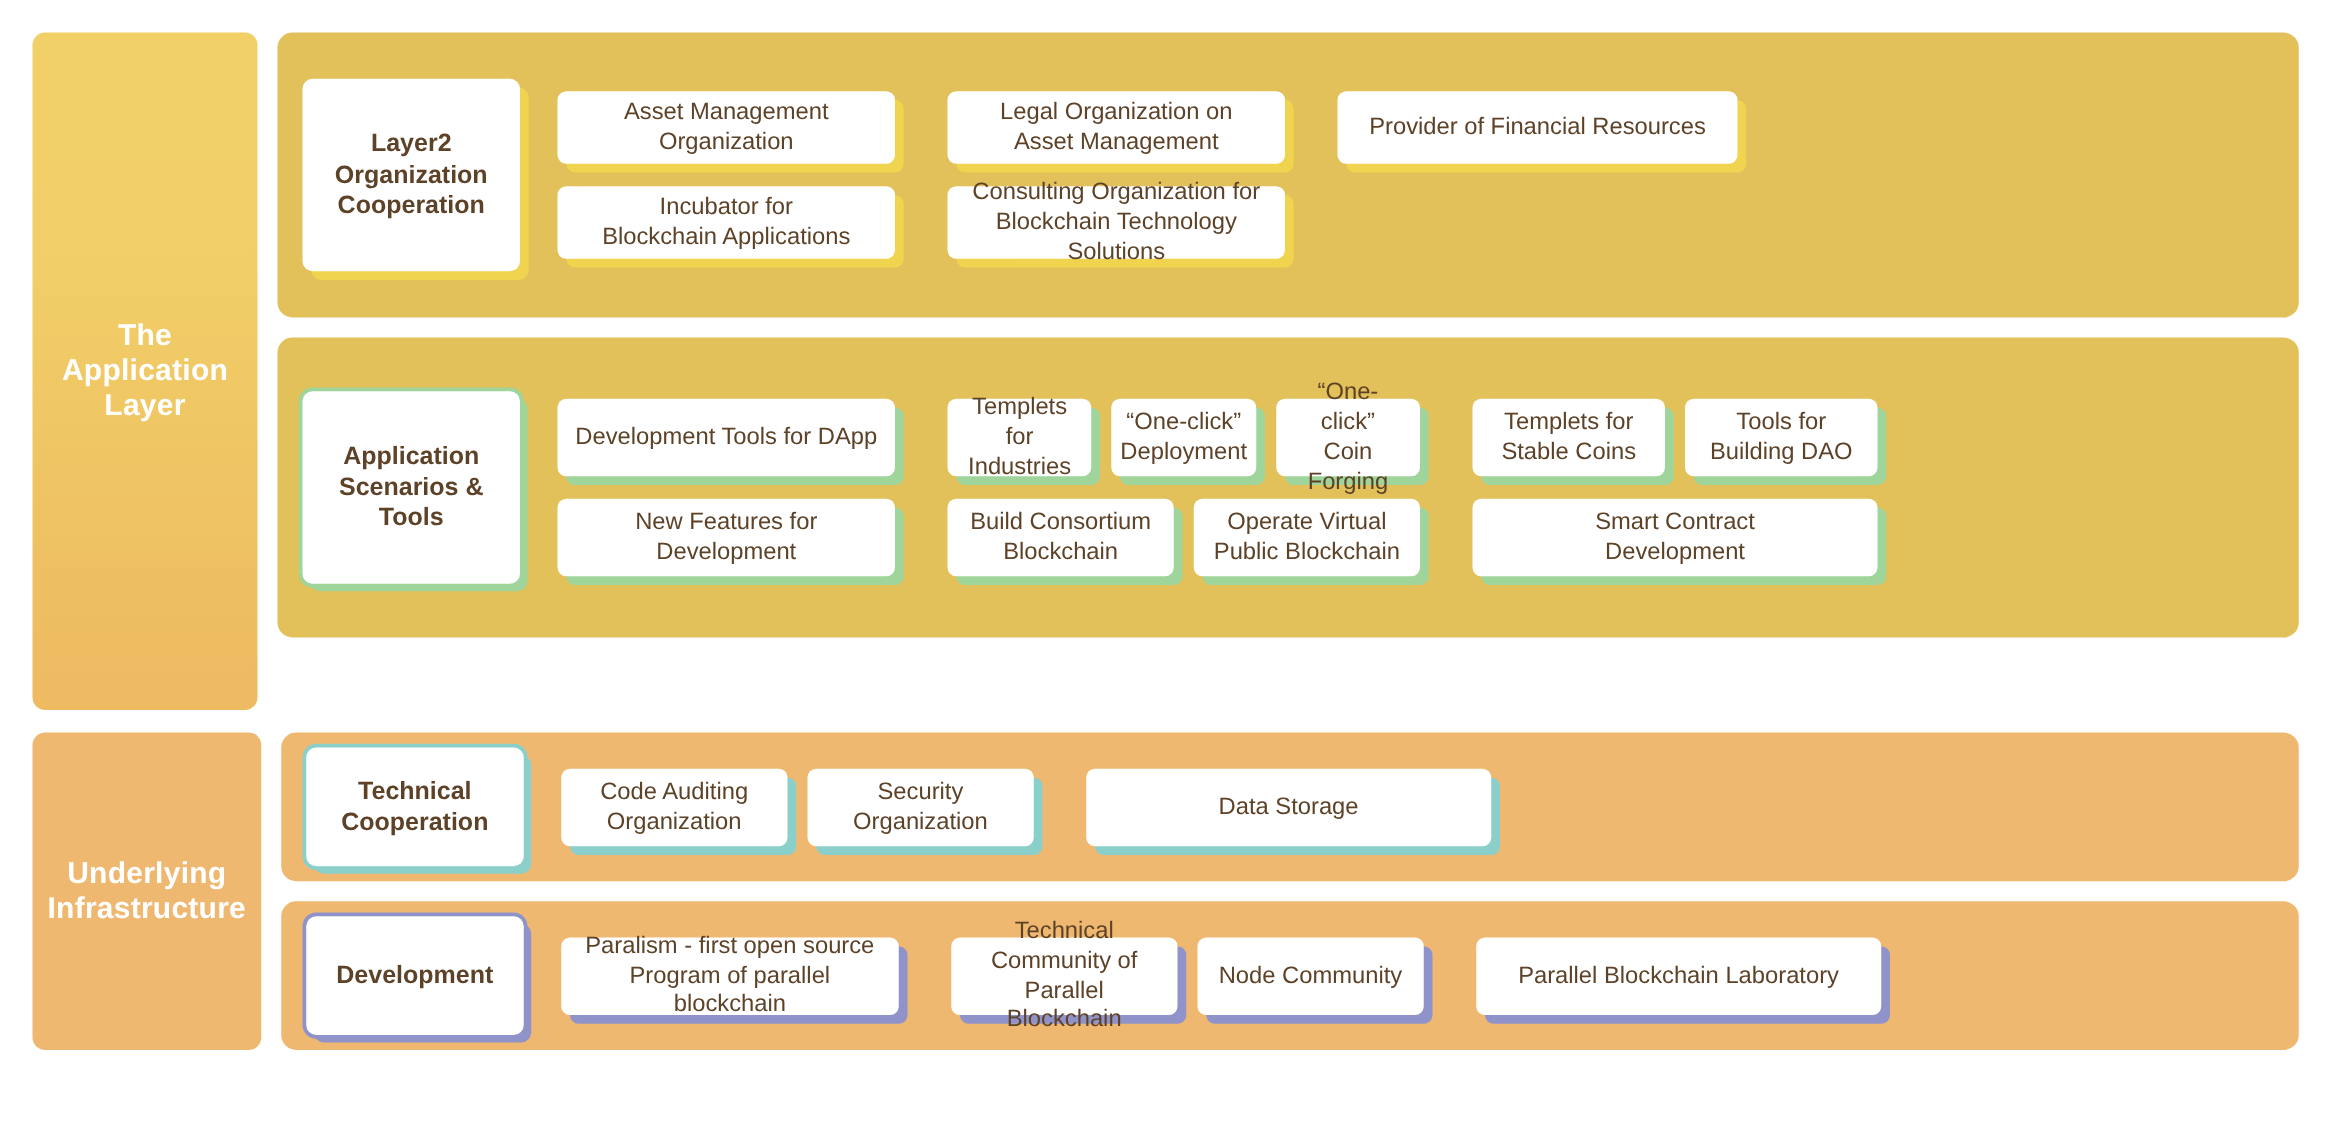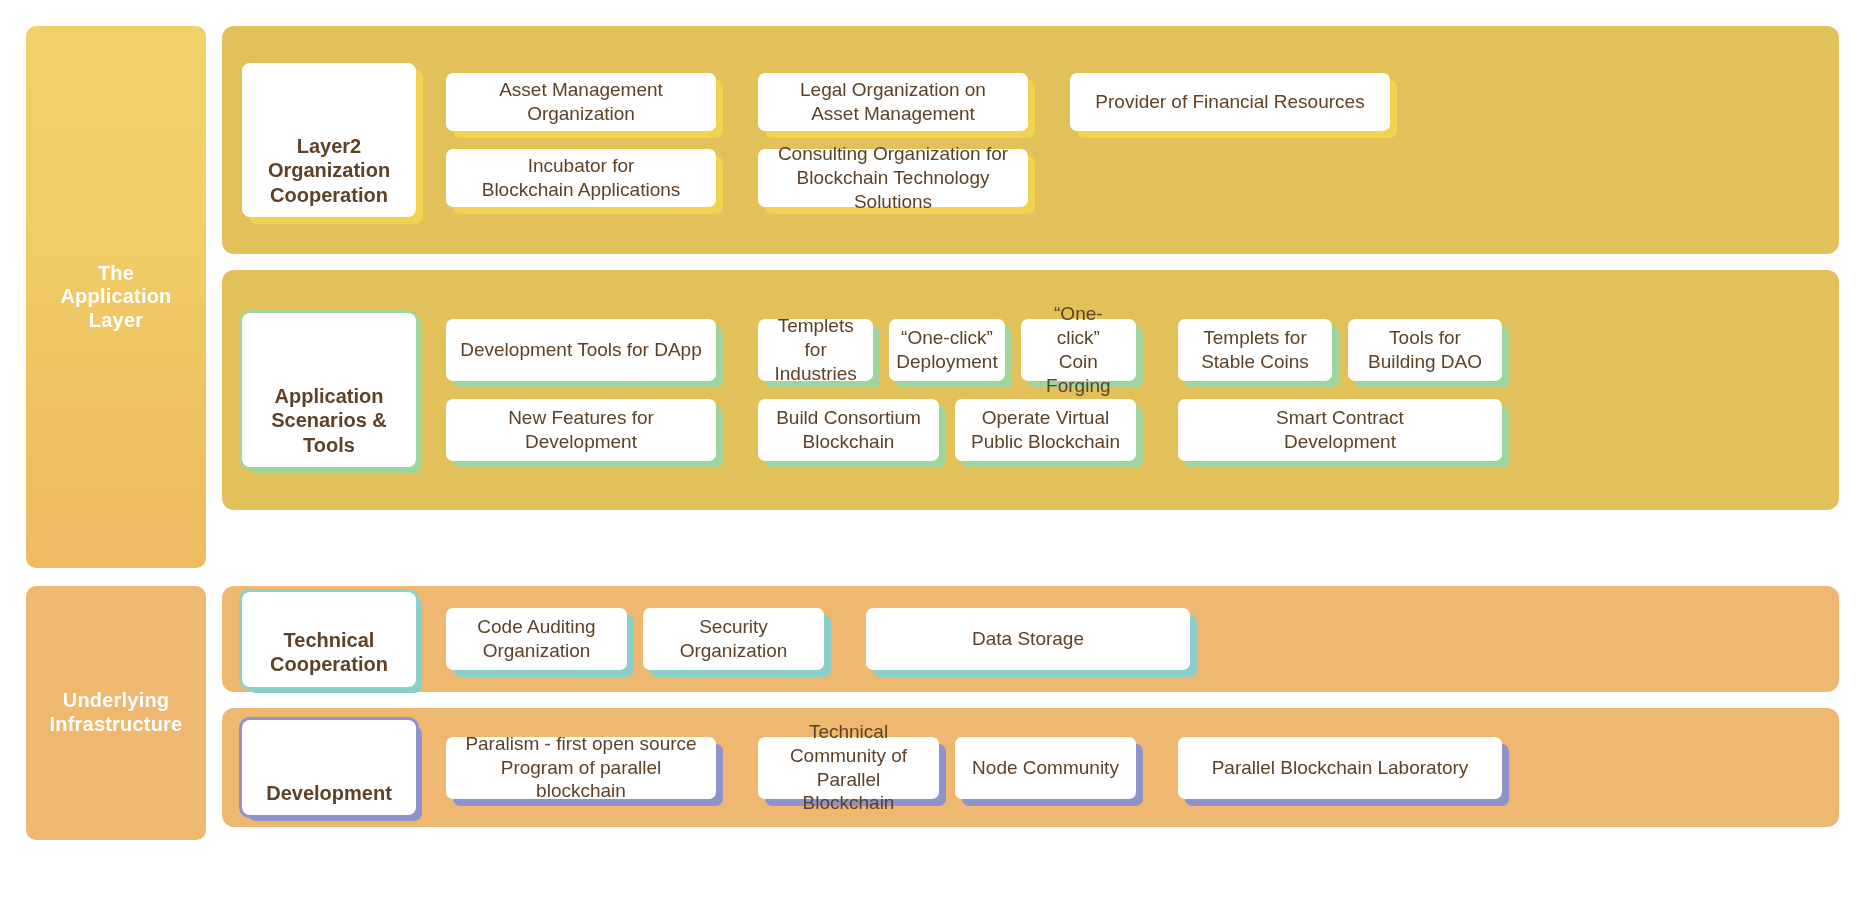--- a/index.html
+++ b/index.html
@@ -34,21 +34,21 @@
 
   .layer-label {
     flex: 0 0 180px;
     border-radius: 10px;
     display: flex;
     align-items: center;
     justify-content: center;
     text-align: center;
     color: #ffffff;
     font-weight: bold;
-    font-size: 20px;
+    font-size: 24px;
     line-height: 1.18;
     letter-spacing: .2px;
     padding: 18px 12px;
     box-sizing: border-box;
   }
   .layer-label.grad-app {
     background: linear-gradient(180deg, #f0d濃 0%, #eec75a 0%, #f3d16a 12%, #eebc63 92%, #edb863 100%);
   }
   .layer-label.grad-app {
     background: linear-gradient(180deg, #f2d068 0%, #f1ce67 35%, #eec163 75%, #eeba62 100%);
@@ -81,21 +81,21 @@
     flex: 0 0 174px;
     display: flex;
     align-items: stretch;
     margin-right: 30px;
   }
   .band-title {
     flex: 1 1 auto;
     background: #ffffff;
     border-radius: 8px;
     display: flex;
-    align-items: flex-end;
+    align-items: center;
     justify-content: center;
     text-align: center;
     color: #5d4228;
     font-weight: bold;
     font-size: 20px;
     line-height: 1.22;
     padding: 10px 8px;
     box-sizing: border-box;
   }
   .band-title.h-tall { min-height: 154px; }
@@ -315,21 +315,21 @@
 
     <div class="layer-label grad-infra">
       <div>
         <div>Underlying</div>
         <div>Infrastructure</div>
       </div>
     </div>
 
     <div class="super-body">
 
-      <div class="band band-orange" style="height:106px">
+      <div class="band band-orange" style="height:119px">
         <div class="band-title-wrap">
           <div class="band-title h-mid acc-teal">
             <div>
               <div>Technical</div>
               <div>Cooperation</div>
             </div>
           </div>
         </div>
         <div class="band-cells">
           <div class="cell-row">

